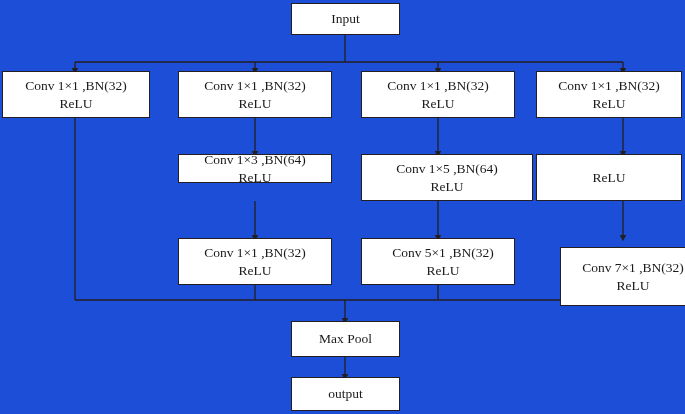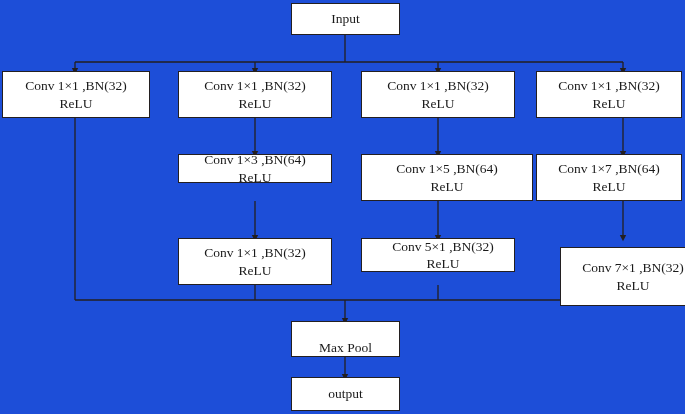--- a/index.html
+++ b/index.html
@@ -108,39 +108,38 @@
   </div>
 
   <div class="node" style="left:361px; top:71px; width:154px; height:47px;">
     <span class="l1">Conv 1×1 ,BN(32)</span>
     <span class="l2">ReLU</span>
   </div>
   <div class="node" style="left:361px; top:154px; width:172px; height:47px;">
     <span class="l1">Conv 1×5 ,BN(64)</span>
     <span class="l2">ReLU</span>
   </div>
-  <div class="node" style="left:361px; top:238px; width:154px; height:34px;padding-left:10px;">
+  <div class="node" style="left:361px; top:238px; width:154px; height:47px;padding-left:10px;">
     <span class="l1">Conv 5×1 ,BN(32)</span>
     <span class="l2">ReLU</span>
   </div>
 
   <div class="node" style="left:536px; top:71px; width:146px; height:47px;">
     <span class="l1">Conv 1×1 ,BN(32)</span>
     <span class="l2">ReLU</span>
   </div>
   <div class="node" style="left:536px; top:154px; width:146px; height:47px;">
-    <span class="l1">Conv 1×7 ,BN(64)</span>
     <span class="l2">ReLU</span>
   </div>
   <div class="node" style="left:560px; top:238px; width:146px; height:59px;margin-top:9px;">
     <span class="l1">Conv 7×1 ,BN(32)</span>
     <span class="l2">ReLU</span>
   </div>
 
-  <div class="node" style="left:291px; top:321px; width:109px; height:36px;justify-content:flex-end;">
+  <div class="node" style="left:291px; top:321px; width:109px; height:36px;">
     <span class="l1">Max Pool</span>
   </div>
 
   <div class="node" style="left:291px; top:377px; width:109px; height:34px;">
     <span class="l1">output</span>
   </div>
 
 </div>
 
 </body></html>

